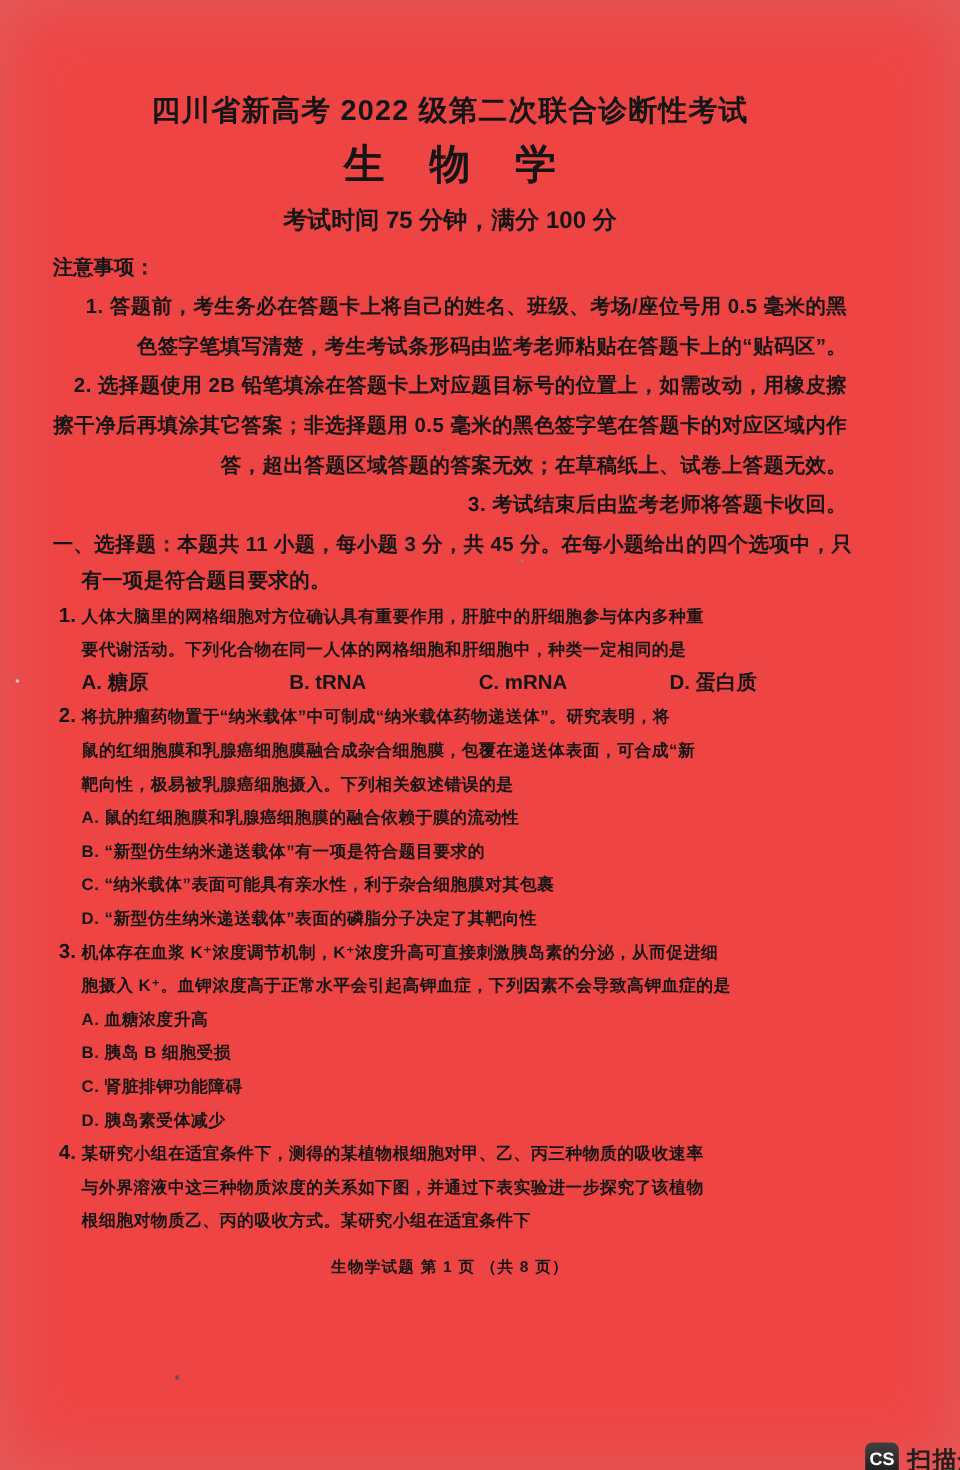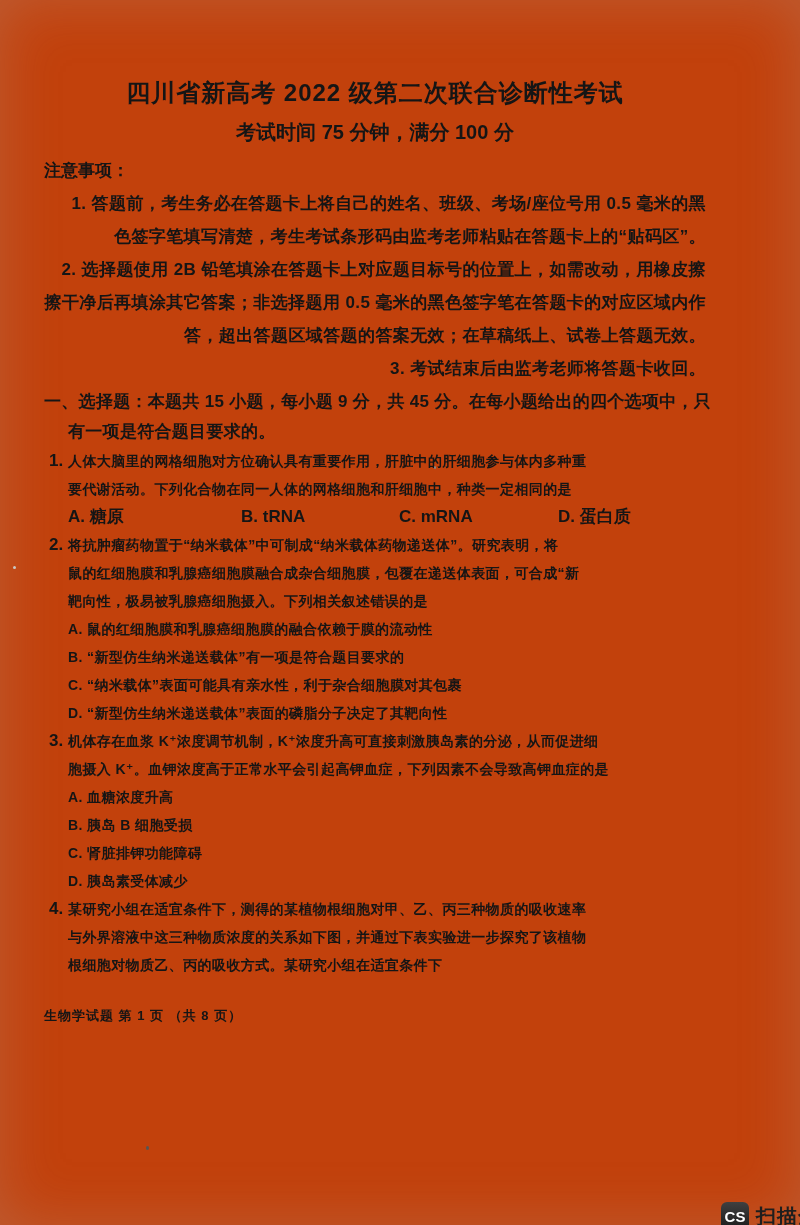--- a/index.html
+++ b/index.html
@@ -6,21 +6,21 @@
   body {
     width: 800px; height: 1225px;
     background: #ffffff;
     overflow: hidden;
     position: relative;
     font-family: "Liberation Sans", "DejaVu Sans", sans-serif;
     color: #151515;
   }
   .scan {
     position: absolute; inset: 0;
-    background: #c2410c;
+    background: #ef4444;
     box-shadow: inset 0 0 60px rgba(180,180,175,0.25);
   }
   .content {
     position: absolute;
     left: 44px; top: 78px;
     width: 662px;
   }
   .exam-title {
     font-size: 24px; font-weight: 700;
     line-height: 30px; text-align: center;
@@ -70,22 +70,22 @@
     letter-spacing: 0.4px;
   }
   .optrow {
     display: grid;
     grid-template-columns: 173px 158px 159px auto;
     font-size: 17px; font-weight: 600; line-height: 28px;
     white-space: nowrap;
   }
   .footer {
     font-size: 13px; font-weight: 700;
-    line-height: 18px; margin-top: 28px;
-    letter-spacing: 1px;
+    line-height: 18px; margin-top: 16px;
+    text-align: center; letter-spacing: 1px;
     white-space: nowrap;
   }
   .speck { position: absolute; border-radius: 50%; }
   .speck1 { left: 146px; top: 1146px; width: 3px; height: 4px; background: #555; }
   .speck2 { left: 13px; top: 566px; width: 3px; height: 3px; background: #c9c9c4; }
   .speck3 { left: 434px; top: 466px; width: 2px; height: 3px; background: #888; }
   .watermark {
     position: absolute; left: 721px; top: 1202px;
     display: flex; align-items: center; gap: 7px;
   }
@@ -102,38 +102,39 @@
     font-size: 20px; font-weight: 700; color: #1e1e1e;
     white-space: nowrap; letter-spacing: 1px;
   }
 </style>
 </head>
 <body>
 
 <div class="scan">
   <div class="content">
     <div class="exam-title">四川省新高考 2022 级第二次联合诊断性考试</div>
+    <div class="subject">生 物 学</div>
     <div class="exam-info">考试时间 75 分钟，满分 100 分</div>
     <div class="notice-heading">注意事项：</div>
     <div id="notice-paragraphs">
         <div class="notice-para">
           <div class="notice-line first">1. 答题前，考生务必在答题卡上将自己的姓名、班级、考场/座位号用 0.5 毫米的黑</div>
           <div class="notice-line">色签字笔填写清楚，考生考试条形码由监考老师粘贴在答题卡上的“贴码区”。</div>
         </div>
         <div class="notice-para">
           <div class="notice-line first">2. 选择题使用 2B 铅笔填涂在答题卡上对应题目标号的位置上，如需改动，用橡皮擦</div>
           <div class="notice-line">擦干净后再填涂其它答案；非选择题用 0.5 毫米的黑色签字笔在答题卡的对应区域内作</div>
           <div class="notice-line">答，超出答题区域答题的答案无效；在草稿纸上、试卷上答题无效。</div>
         </div>
         <div class="notice-para">
           <div class="notice-line first">3. 考试结束后由监考老师将答题卡收回。</div>
         </div>
       </div>
     <div id="section-heading">
-        <div class="sec-line">一、选择题：本题共 15 小题，每小题 9 分，共 45 分。在每小题给出的四个选项中，只</div>
+        <div class="sec-line">一、选择题：本题共 11 小题，每小题 3 分，共 45 分。在每小题给出的四个选项中，只</div>
         <div class="sec-line cont">有一项是符合题目要求的。</div>
       </div>
     <div id="questions">
         <div class="q">
           <span class="qnum">1.</span>
           <div class="qbody">
             <div class="qline">人体大脑里的网格细胞对方位确认具有重要作用，肝脏中的肝细胞参与体内多种重</div>
             <div class="qline">要代谢活动。下列化合物在同一人体的网格细胞和肝细胞中，种类一定相同的是</div>
             <div class="optrow">
               <span>A. 糖原</span>

